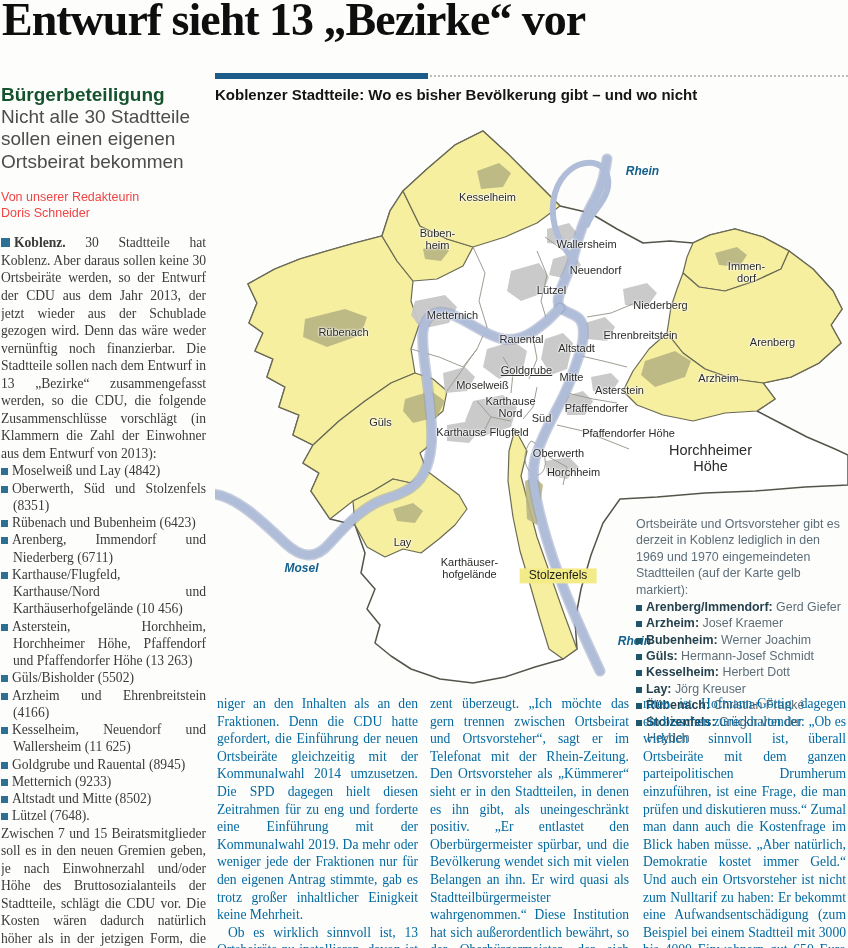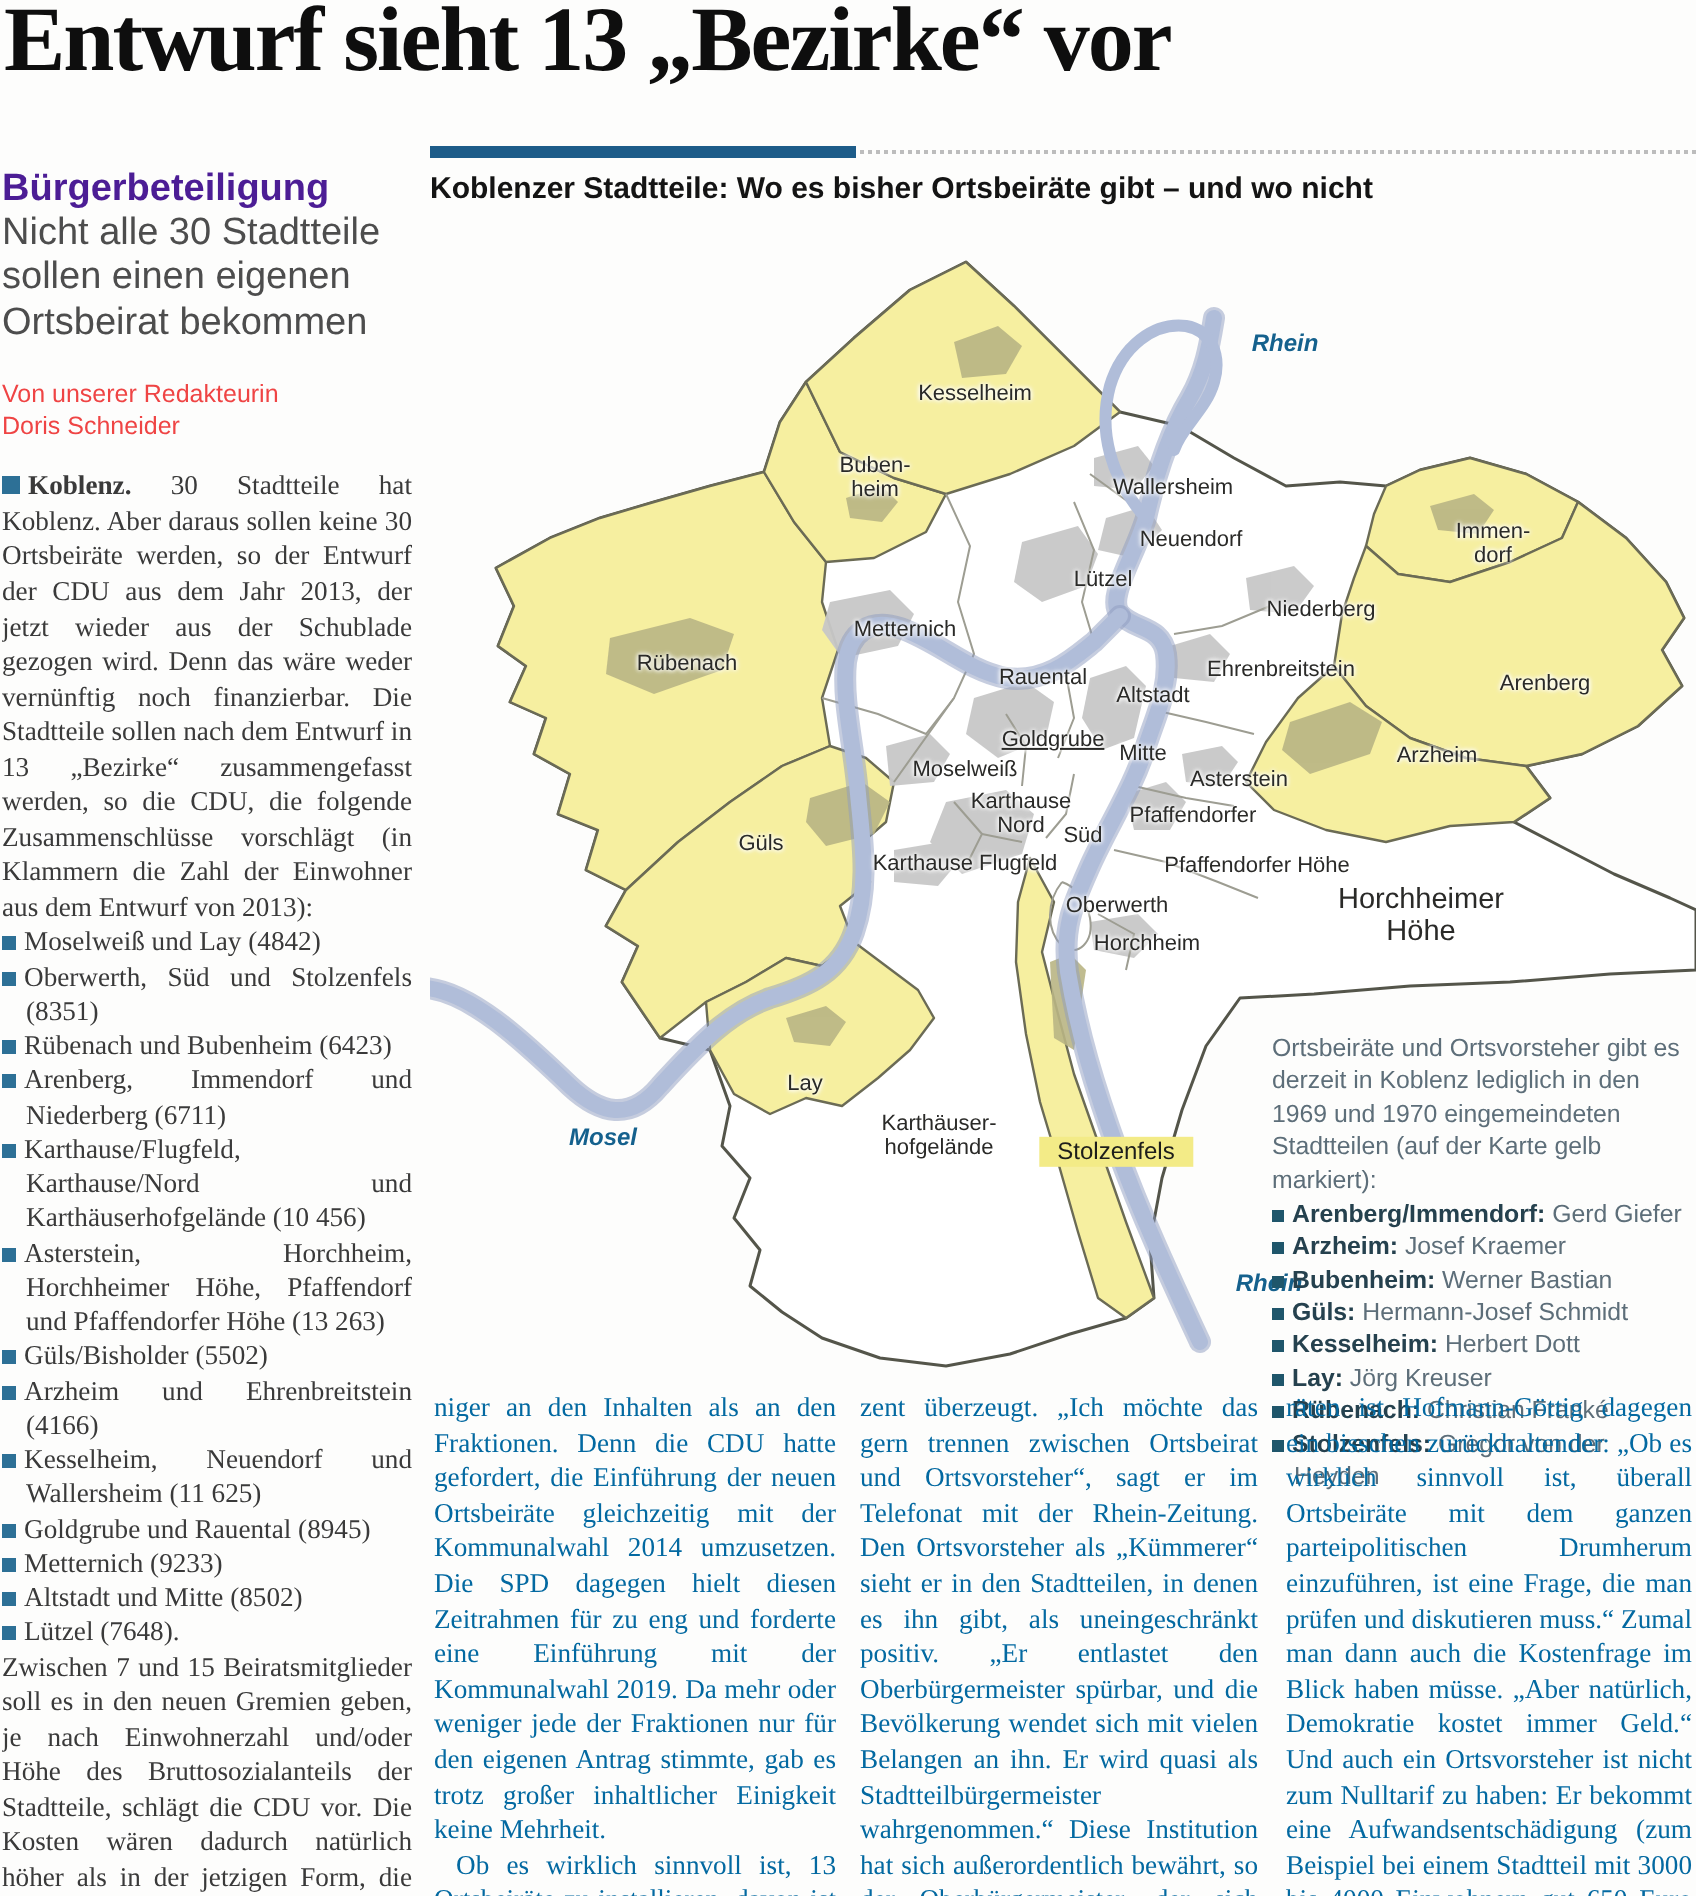--- a/index.html
+++ b/index.html
@@ -8,21 +8,21 @@
 
   .headline {
     position:absolute; left:2px; top:-6px; width:844px;
     font-family:"Liberation Serif", serif; font-weight:700;
     font-size:46px; letter-spacing:-1px; color:#0e0e0e; line-height:1.12;
   }
 
   
   .left-col { position:absolute; left:1px; top:84px; width:205px; height:864px; overflow:hidden; }
   .lead { font-family:"Liberation Sans", sans-serif; font-size:19px; line-height:1.17; color:#4d4d4d; }
-  .lead b { color:#4c1d95; }
+  .lead b { color:#14532d; }
   .byline { font-family:"Liberation Sans", sans-serif; font-size:12.5px; line-height:1.3; color:#ef4444; margin-top:16px; }
   .body-p { font-size:13.6px; line-height:1.29; text-align:justify; color:#3a3a3a; margin-top:13px; }
   .body-p.tight { margin-top:0; }
   .ksq { display:inline-block; width:9px; height:9px; background:#2d7096; margin-right:4px; }
   ul.sq-list { list-style:none; font-size:13.6px; line-height:1.27; color:#3a3a3a; }
   ul.sq-list li { padding-left:12px; text-indent:-12px; text-align:justify; }
   ul.sq-list .bullet { display:inline-block; width:7px; height:7px; background:#2d7096; margin-right:4px; }
 
   
   .map-header { position:absolute; left:215px; top:72px; width:633px; }
@@ -90,21 +90,21 @@
     </ul>
   <p class="body-p tight">Zwischen 7 und 15 Beiratsmitglieder soll es in den neuen Gremien geben, je nach Einwohnerzahl und/oder Höhe des Bruttosozialanteils der Stadtteile, schlägt die CDU vor. Die Kosten wären dadurch natürlich höher als in der jetzigen Form, die Herbert Dott mit rund 250 000 Euro bilanziert. Aber mit Ausgaben zwischen 500 000 und 600 000 Euro im Jahr wäre das Konzept umzusetzen, ist die CDU überzeugt.</p>
 
 </div>
 
 <div class="map-header">
   <div class="rule-row">
     <div class="rule-bar"></div>
     <div class="rule-dots"></div>
   </div>
-  <div class="map-title">Koblenzer Stadtteile: Wo es bisher Ortsbeiräte gibt – und wo nicht</div>
+  <div class="map-title">Koblenzer Stadtteile: Wo es bisher Bevölkerung gibt – und wo nicht</div>
 </div>
 
 <div class="map-canvas">
   <svg width="633" height="577" viewBox="0 0 633 577">
 
     <path fill="#ffffff" stroke="#54554a" stroke-width="1.5" stroke-linejoin="round" d="M 33,173 L 60,158 L 85,148 L 112,140 L 140,132 L 167,125 L 175,100 L 188,80 L 212,58 L 240,34 L 268,20 L 292,42 L 318,68 L 345,95 L 375,102 L 402,118 L 428,132 L 455,130 L 478,132 L 495,124 L 520,118 L 548,126 L 574,140 L 598,158 L 618,180 L 627,198 L 616,214 L 626,232 L 604,252 L 576,266 L 548,272 L 560,288 L 542,300 L 565,312 L 592,326 L 620,338 L 633,344 L 633,374 L 590,376 L 540,380 L 490,382 L 442,386 L 405,388 L 388,412 L 376,444 L 366,478 L 360,510 L 362,538 L 348,548 L 320,556 L 290,566 L 258,572 L 225,568 L 196,558 L 176,545 L 160,532 L 165,514 L 152,498 L 160,478 L 146,462 L 150,442 L 140,414 L 115,408 L 96,380 L 104,362 L 88,352 L 98,334 L 78,324 L 84,304 L 64,296 L 70,276 L 52,266 L 58,248 L 40,240 L 48,222 L 34,212 L 42,192 Z"></path>
 
     <g fill="#f6efa0" stroke="#6b6b55" stroke-width="1.2" stroke-linejoin="round">
       <path d="M 33,173 L 60,158 L 85,148 L 112,140 L 140,132 L 167,125 L 182,150 L 198,170 L 196,190 L 204,214 L 196,238 L 200,262 L 176,272 L 150,290 L 124,310 L 98,334 L 78,324 L 84,304 L 64,296 L 70,276 L 52,266 L 58,248 L 40,240 L 48,222 L 34,212 L 42,192 Z"></path>
       <path d="M 167,125 L 175,100 L 188,80 L 205,115 L 232,128 L 258,136 L 248,155 L 222,168 L 198,170 L 182,150 Z"></path>
@@ -210,21 +210,21 @@
       <div class="map-label river" style="left: 66px; top: 458px;">Mosel</div>
       <div class="map-label river" style="left: 399px; top: 531px;">Rhein</div>
     </div>
 </div>
 
 <div class="info-box">
   <div>Ortsbeiräte und Ortsvorsteher gibt es derzeit in Koblenz lediglich in den 1969 und 1970 eingemeindeten Stadtteilen (auf der Karte gelb markiert):</div>
   <ul id="info-list">
       <li><span class="bullet"></span><b>Arenberg/Immendorf:</b><span> Gerd Giefer</span></li>
       <li><span class="bullet"></span><b>Arzheim:</b><span> Josef Kraemer</span></li>
-      <li><span class="bullet"></span><b>Bubenheim:</b><span> Werner Bastian</span></li>
+      <li><span class="bullet"></span><b>Bubenheim:</b><span> Werner Joachim</span></li>
       <li><span class="bullet"></span><b>Güls:</b><span> Hermann-Josef Schmidt</span></li>
       <li><span class="bullet"></span><b>Kesselheim:</b><span> Herbert Dott</span></li>
       <li><span class="bullet"></span><b>Lay:</b><span> Jörg Kreuser</span></li>
       <li><span class="bullet"></span><b>Rübenach:</b><span> Christian Franké</span></li>
       <li><span class="bullet"></span><b>Stolzenfels:</b><span> Gregor von der Heyden</span></li>
     </ul>
 </div>
 
 <div class="bottom-col" id="bcol0">
     <p>niger an den Inhalten als an den Fraktionen. Denn die CDU hatte gefordert, die Einführung der neuen Ortsbeiräte gleichzeitig mit der Kommunalwahl 2014 umzusetzen. Die SPD dagegen hielt diesen Zeitrahmen für zu eng und forderte eine Einführung mit der Kommunalwahl 2019. Da mehr oder weniger jede der Fraktionen nur für den eigenen Antrag stimmte, gab es trotz großer inhaltlicher Einigkeit keine Mehrheit.</p>

